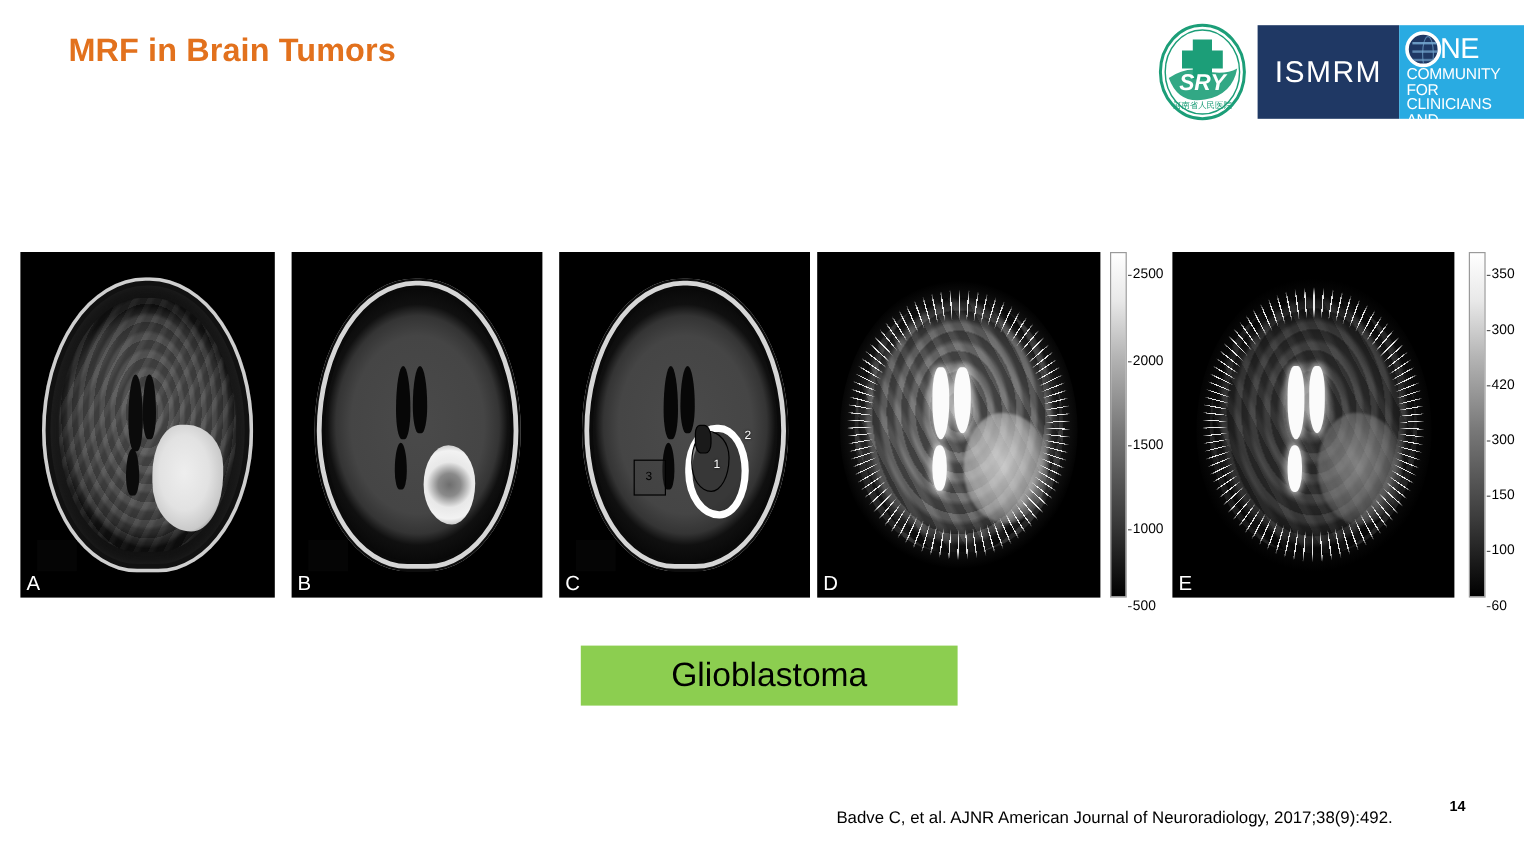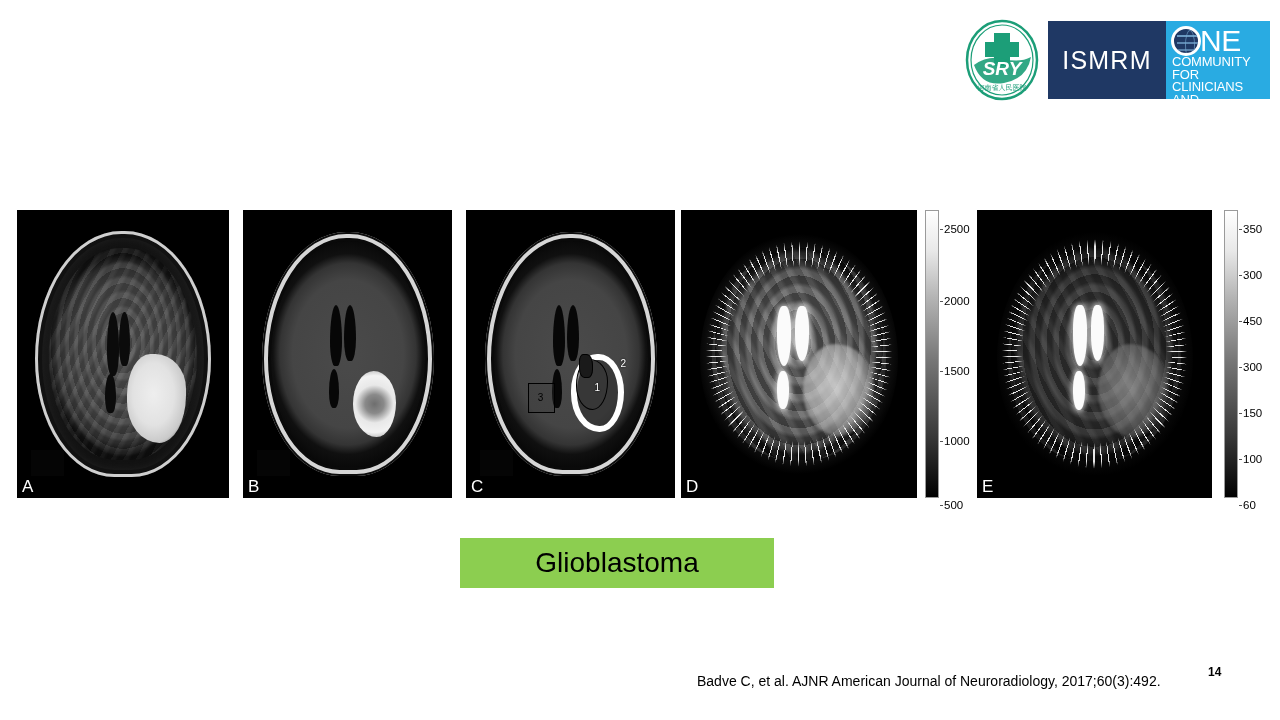--- a/index.html
+++ b/index.html
@@ -95,21 +95,21 @@
   .one-globe::after {
     content: "";
     position: absolute;
     left: 11px; top: 1px;
     width: 8px; height: 28px;
     border-radius: 50%;
     border: 1.5px solid rgba(120,170,210,0.65);
   }
   .one-ne {
     color: #ffffff;
-    font-size: 30px;
+    font-size: 24px;
     line-height: 30px;
     letter-spacing: -0.5px;
     margin-left: -1px;
   }
   .one-sub {
     color: #ffffff;
     font-size: 13px;
     line-height: 12.5px;
     letter-spacing: -0.2px;
     margin-left: 2px;
@@ -319,21 +319,21 @@
     content: "";
     position: absolute;
     left: -4px; top: 5px;
     width: 3px; height: 1px;
     background: #555;
   }
 
   
   .diagnosis-box {
     position: absolute;
-    left: 460px; top: 538px;
+    left: 484px; top: 538px;
     width: 314px; height: 50px;
     background: #8CCE50;
     display: flex;
     align-items: center;
     justify-content: center;
   }
   .diagnosis-text {
     font-size: 28px;
     color: #000000;
     font-family: "Liberation Sans", sans-serif;
@@ -355,20 +355,21 @@
     font-weight: bold;
     color: #000000;
     font-family: "Liberation Sans", sans-serif;
   }
 </style>
 </head>
 <body>
 
 <div class="slide">
 
+  <div class="slide-title">MRF in Brain Tumors</div>
 
   <div class="logo-row">
 
     <div class="hospital-logo">
       <svg width="76" height="82" viewBox="0 0 76 82" aria-hidden="true">
         <ellipse cx="38" cy="41" rx="35" ry="39" fill="none" stroke="#1C9E78" stroke-width="2.5"></ellipse>
         <ellipse cx="38" cy="41" rx="31" ry="35" fill="none" stroke="#1C9E78" stroke-width="1.2"></ellipse>
         <path d="M30 14 h16 v9 h9 v15 h-9 v9 h-16 v-9 h-9 v-15 h9 z" fill="#1C9E78"></path>
         <path d="M10 46 q14 -10 30 -6 q16 4 27 -2 q-4 22 -27 26 q-22 4 -30 -18 z" fill="#1C9E78" opacity="0.9"></path>
         <text x="38" y="56" font-family="Liberation Sans, sans-serif" font-size="19" font-weight="bold" font-style="italic" fill="#ffffff" text-anchor="middle">SRY</text>
@@ -471,29 +472,29 @@
         <div class="vent-bright" style="left:39%; top:57%; width:6%; height:16%; border-radius:45%;"></div>
         <div class="rim-speckle"></div>
       </div>
       <div class="panel-label">E</div>
     </div>
 
     <div class="colorbar" style="left:1224px;"></div>
     <div class="cb-ticks" style="left:1243px;">
       <span class="cb-tick" style="top:2px;">350</span>
       <span class="cb-tick" style="top:48px;">300</span>
-      <span class="cb-tick" style="top:94px;">450</span>
+      <span class="cb-tick" style="top:94px;">420</span>
       <span class="cb-tick" style="top:140px;">300</span>
       <span class="cb-tick" style="top:186px;">150</span>
       <span class="cb-tick" style="top:232px;">100</span>
       <span class="cb-tick" style="top:278px;">60</span>
     </div>
 
   </div>
 
   <div class="diagnosis-box">
     <span class="diagnosis-text">Glioblastoma</span>
   </div>
 
-  <div class="citation">Badve C, et al. AJNR American Journal of Neuroradiology, 2017;60(3):492.</div>
+  <div class="citation">Badve C, et al. AJNR American Journal of Neuroradiology, 2017;38(9):492.</div>
   <div class="page-number">14</div>
 
 </div>
 
 </body></html>

